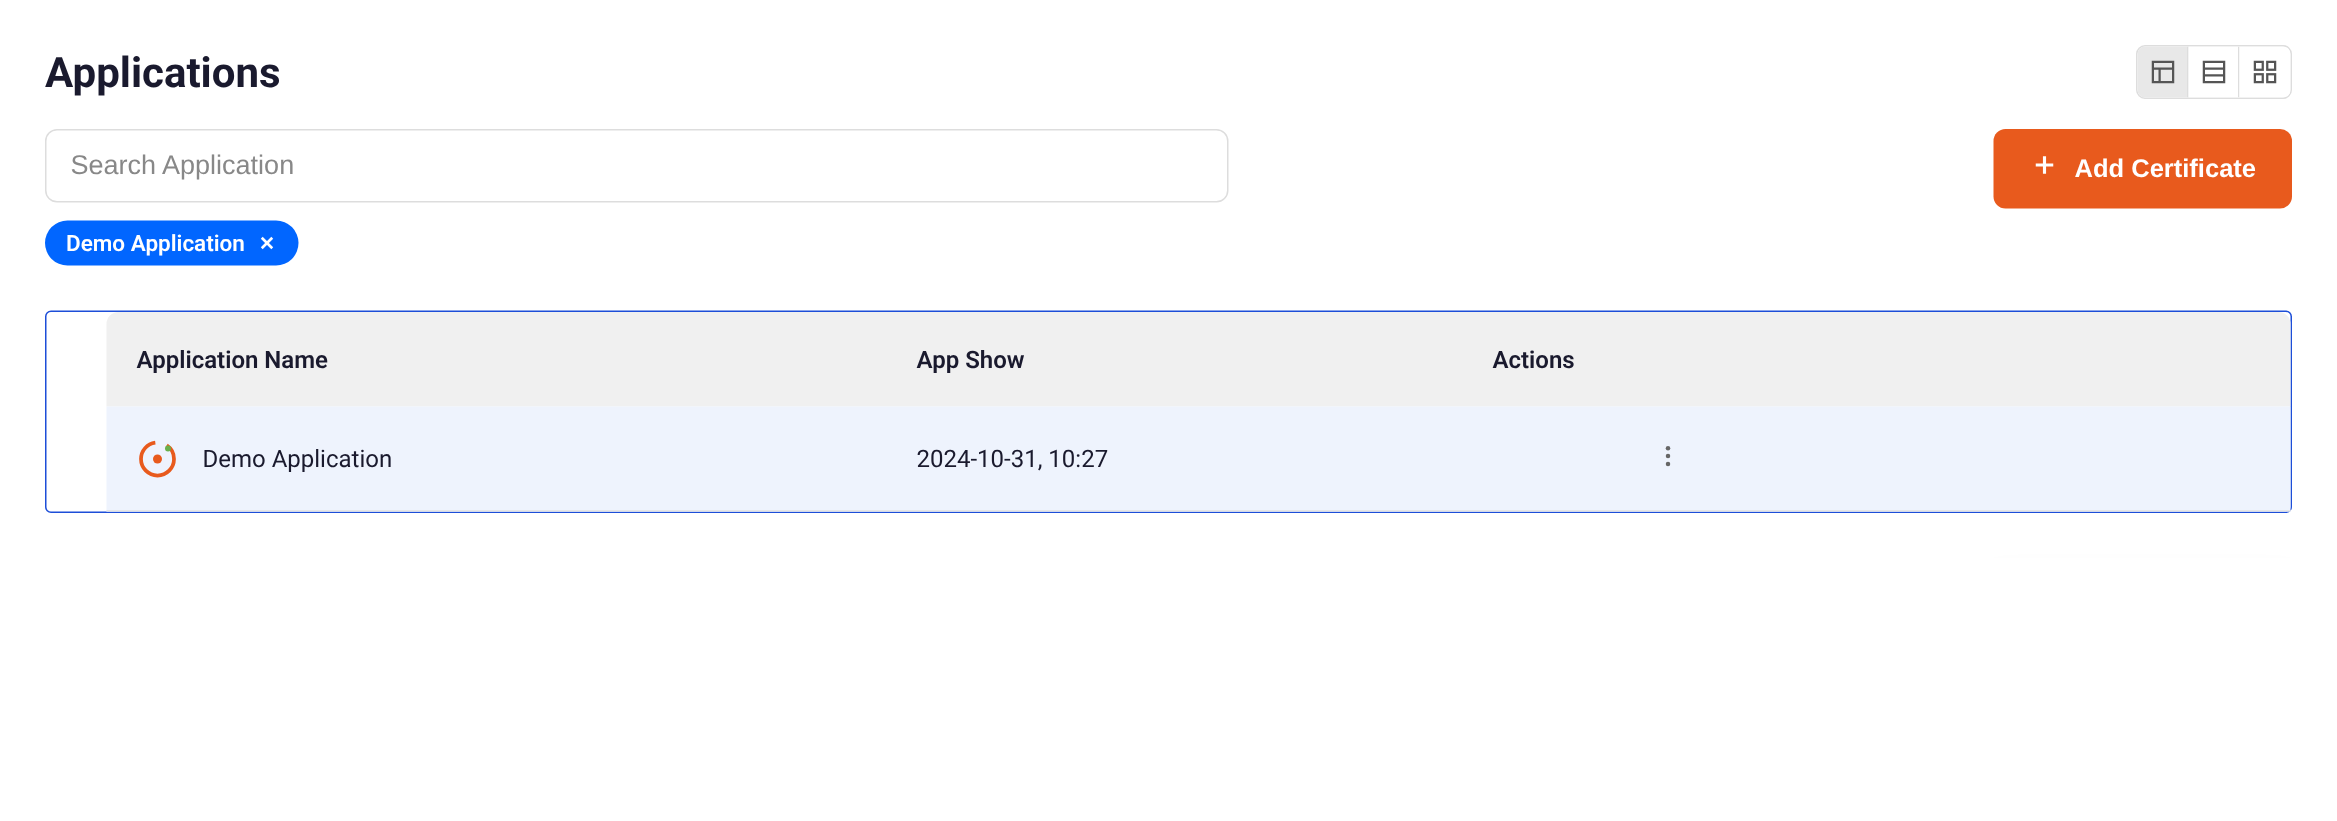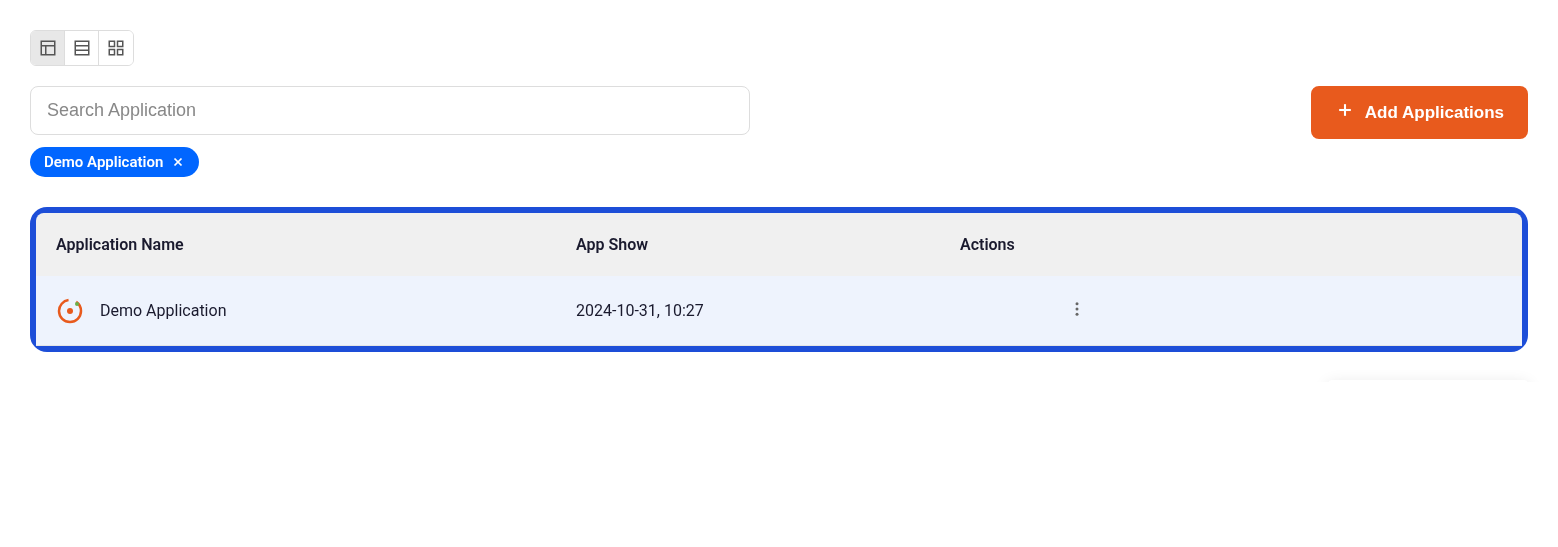--- a/index.html
+++ b/index.html
@@ -58,21 +58,21 @@
       justify-content: space-between;
       align-items: flex-start;
       margin-bottom: 30px;
     }
     .search-left {
       display: flex;
       flex-direction: column;
       gap: 12px;
     }
     .search-input {
-      width: 720px;
+      width: 789px;
       padding: 13px 16px;
       font-size: 18px;
       border: 1px solid #ddd;
       border-radius: 8px;
       color: #3b82f6;
     }
     .search-input::placeholder {
       color: #888;
     }
     .filter-chip {
@@ -100,23 +100,24 @@
       padding: 14px 24px;
       border-radius: 8px;
       font-size: 17px;
       font-weight: 600;
       cursor: pointer;
       display: flex;
       align-items: center;
       gap: 10px;
     }
     .table-container {
-      border: 6px solid #1d4ed8;
-      border-radius: 17px;
+      border: 1px solid #1d4ed8;
+      border-radius: 4px;
       overflow: visible;
+      padding-left: 40px;
     }
     .table-header {
       display: flex;
       background: #f0f0f0;
       padding: 22px 20px;
       font-weight: 600;
       font-size: 16px;
       color: #1a1a2e;
       border-radius: 8px 8px 0 0;
     }
@@ -186,20 +187,21 @@
       display: flex;
       align-items: center;
       justify-content: center;
     }
   </style>
 </head>
 <body>
 
 <div class="container">
   <div class="header-row">
+    <h1 class="page-title">Applications</h1>
     <div class="view-toggle">
       <button class="active">
         <span class="icon-wrap">
           <svg width="18" height="18" viewBox="0 0 24 24" fill="none" stroke="#555" stroke-width="2">
               <rect x="3" y="3" width="18" height="18"></rect>
               <line x1="3" y1="9" x2="21" y2="9"></line>
               <line x1="9" y1="9" x2="9" y2="21"></line>
             </svg>
         </span>
       </button>
@@ -238,21 +240,21 @@
         </span>
       </div>
     </div>
     <button class="add-btn">
       <span>
         <svg width="20" height="20" viewBox="0 0 24 24" fill="none" stroke="#fff" stroke-width="2.5">
             <line x1="12" y1="5" x2="12" y2="19"></line>
             <line x1="5" y1="12" x2="19" y2="12"></line>
           </svg>
       </span>
-      <span>Add Applications</span>
+      <span>Add Certificate</span>
     </button>
   </div>
 
   <div class="table-container">
     <div class="table-header">
       <div class="col-name">Application Name</div>
       <div class="col-type">App Show</div>
       <div class="col-actions">Actions</div>
     </div>
     <div class="table-row">

